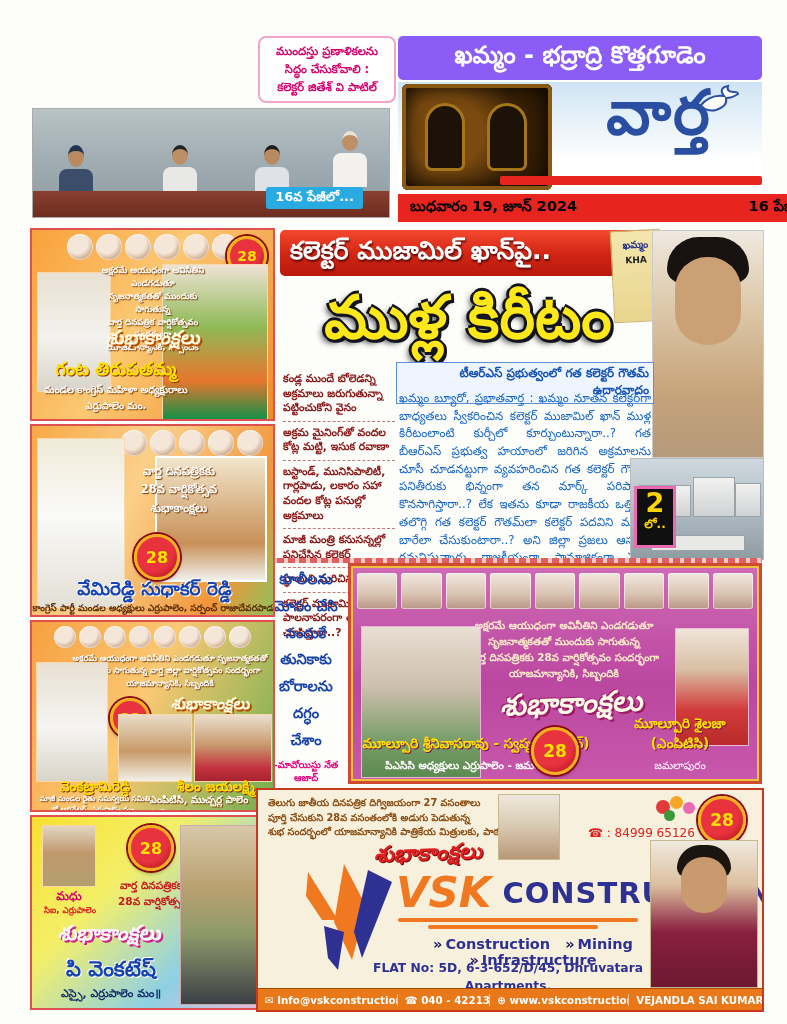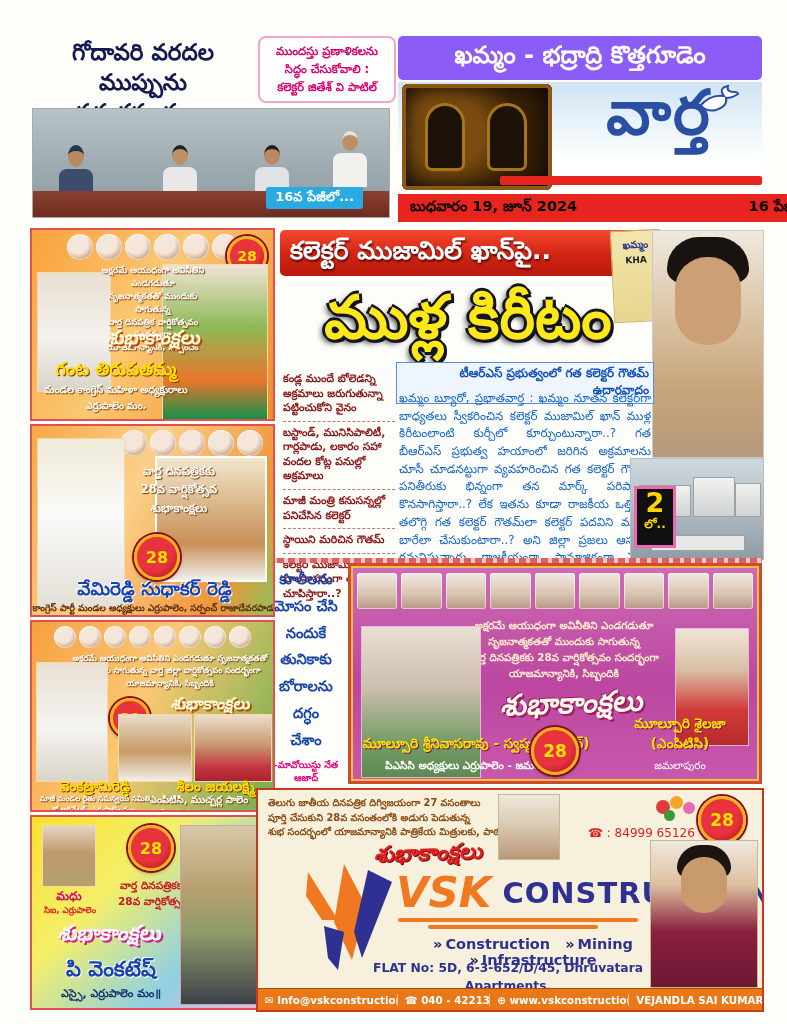--- a/index.html
+++ b/index.html
@@ -141,24 +141,20 @@
   .vportrait{position:absolute;right:4px;top:50px;width:106px;height:146px;border:1px solid #c8b890;overflow:hidden;
              background:linear-gradient(180deg,#efe9df 0%,#dcc0a0 30%,#8a2040 62%,#6d1832 100%);}
   .vportrait .hair{position:absolute;top:4px;left:26px;width:54px;height:32px;border-radius:26px 26px 10px 10px;background:#1c140e;}
   .vportrait .face{position:absolute;top:16px;left:30px;width:46px;height:56px;border-radius:22px;background:#c89a6e;}
 </style>
 </head>
 <body>
 
 <div id="page">
 
-  <div class="abs tl-head">
-    <div>గోదావరి వరదల ముప్పును</div>
-    <div>సమర్థవంతంగా ఎదుర్కోవాలి</div>
-  </div>
   <div class="abs tl-notice">
     <div>ముందస్తు ప్రణాళికలను</div>
     <div>సిద్ధం చేసుకోవాలి :</div>
     <div>కలెక్టర్ జితేశ్ వి పాటిల్</div>
   </div>
   <div class="abs tl-photo">
     <div class="person" style="left:26px;">
       <div class="hd" style="background:#b98a62;border-top:6px solid #27344e;"></div>
         <div class="bd" style="background:#3c4d6b;"></div>
     </div>
@@ -200,20 +196,21 @@
   </div>
   <div class="abs collector">
     <div class="hair"></div>
       <div class="face"></div>
   </div>
   <div class="abs lead-headline">ముళ్ల కిరీటం</div>
   <div class="abs subhead">టీఆర్ఎస్ ప్రభుత్వంలో గత కలెక్టర్ గౌతమ్ ఉదారవాదం</div>
 
   <div class="abs bullets">
     <div class="bullet">కండ్ల ముందే బోలెడన్ని అక్రమాలు జరుగుతున్నా పట్టించుకోని వైనం</div>
+    <div class="bullet">అక్రమ మైనింగ్‌తో వందల కోట్ల మట్టి, ఇసుక రవాణా</div>
     <div class="bullet">బస్టాండ్, మునిసిపాలిటీ, గార్లపాడు, లకారం సహా వందల కోట్ల పనుల్లో అక్రమాలు</div>
     <div class="bullet">మాజీ మంత్రి కనుసన్నల్లో పనిచేసిన కలెక్టర్</div>
     <div class="bullet">స్థాయిని మరిచిన గౌతమ్</div>
     <div class="bullet" style="border-bottom:none;">కలెక్టర్ ముజామిల్ ఖాన్ పాలనాపరంగా తన మార్క్ చూపిస్తారా..?</div>
   </div>
 
   <div class="abs lead-body">ఖమ్మం బ్యూరో, ప్రభాతవార్త : ఖమ్మం నూతన కలెక్టర్‌గా బాధ్యతలు స్వీకరించిన కలెక్టర్ ముజామిల్ ఖాన్ ముళ్ల కిరీటంలాంటి కుర్చీలో కూర్చుంటున్నారా..? గత బీఆర్ఎస్ ప్రభుత్వ హయాంలో జరిగిన అక్రమాలను చూసీ చూడనట్టుగా వ్యవహరించిన గత కలెక్టర్ గౌతమ్ పనితీరుకు భిన్నంగా తన మార్క్ పరిపాలన కొనసాగిస్తారా..? లేక ఇతను కూడా రాజకీయ ఒత్తిళ్లకు తలొగ్గి గత కలెక్టర్ గౌతమ్‌లా కలెక్టర్ పదవిని మనత బారేలా చేసుకుంటారా..? అని జిల్లా ప్రజలు ఆసక్తిగా గమనిస్తున్నారు. రాజకీయంగా, సామాజికంగా ఎంతో చైతన్యవంతమైన జిల్లాగా యావత్ ఉమ్మడి ఏపీలోనే ఖమ్మం ఉమ్మడి జిల్లా ఒక చరిత్ర కలిగి ఉంది. ఇలాంటి జిల్లాలో కలెక్టర్‌గా విధులు నిర్వర్తించి, ప్రజల మెప్పు పొందడం అంత ఆషామాషీ కాదు.</div>
 
   <div class="abs building">
     <div class="blk" style="left:8px;top:26px;width:50px;height:30px;"></div>

